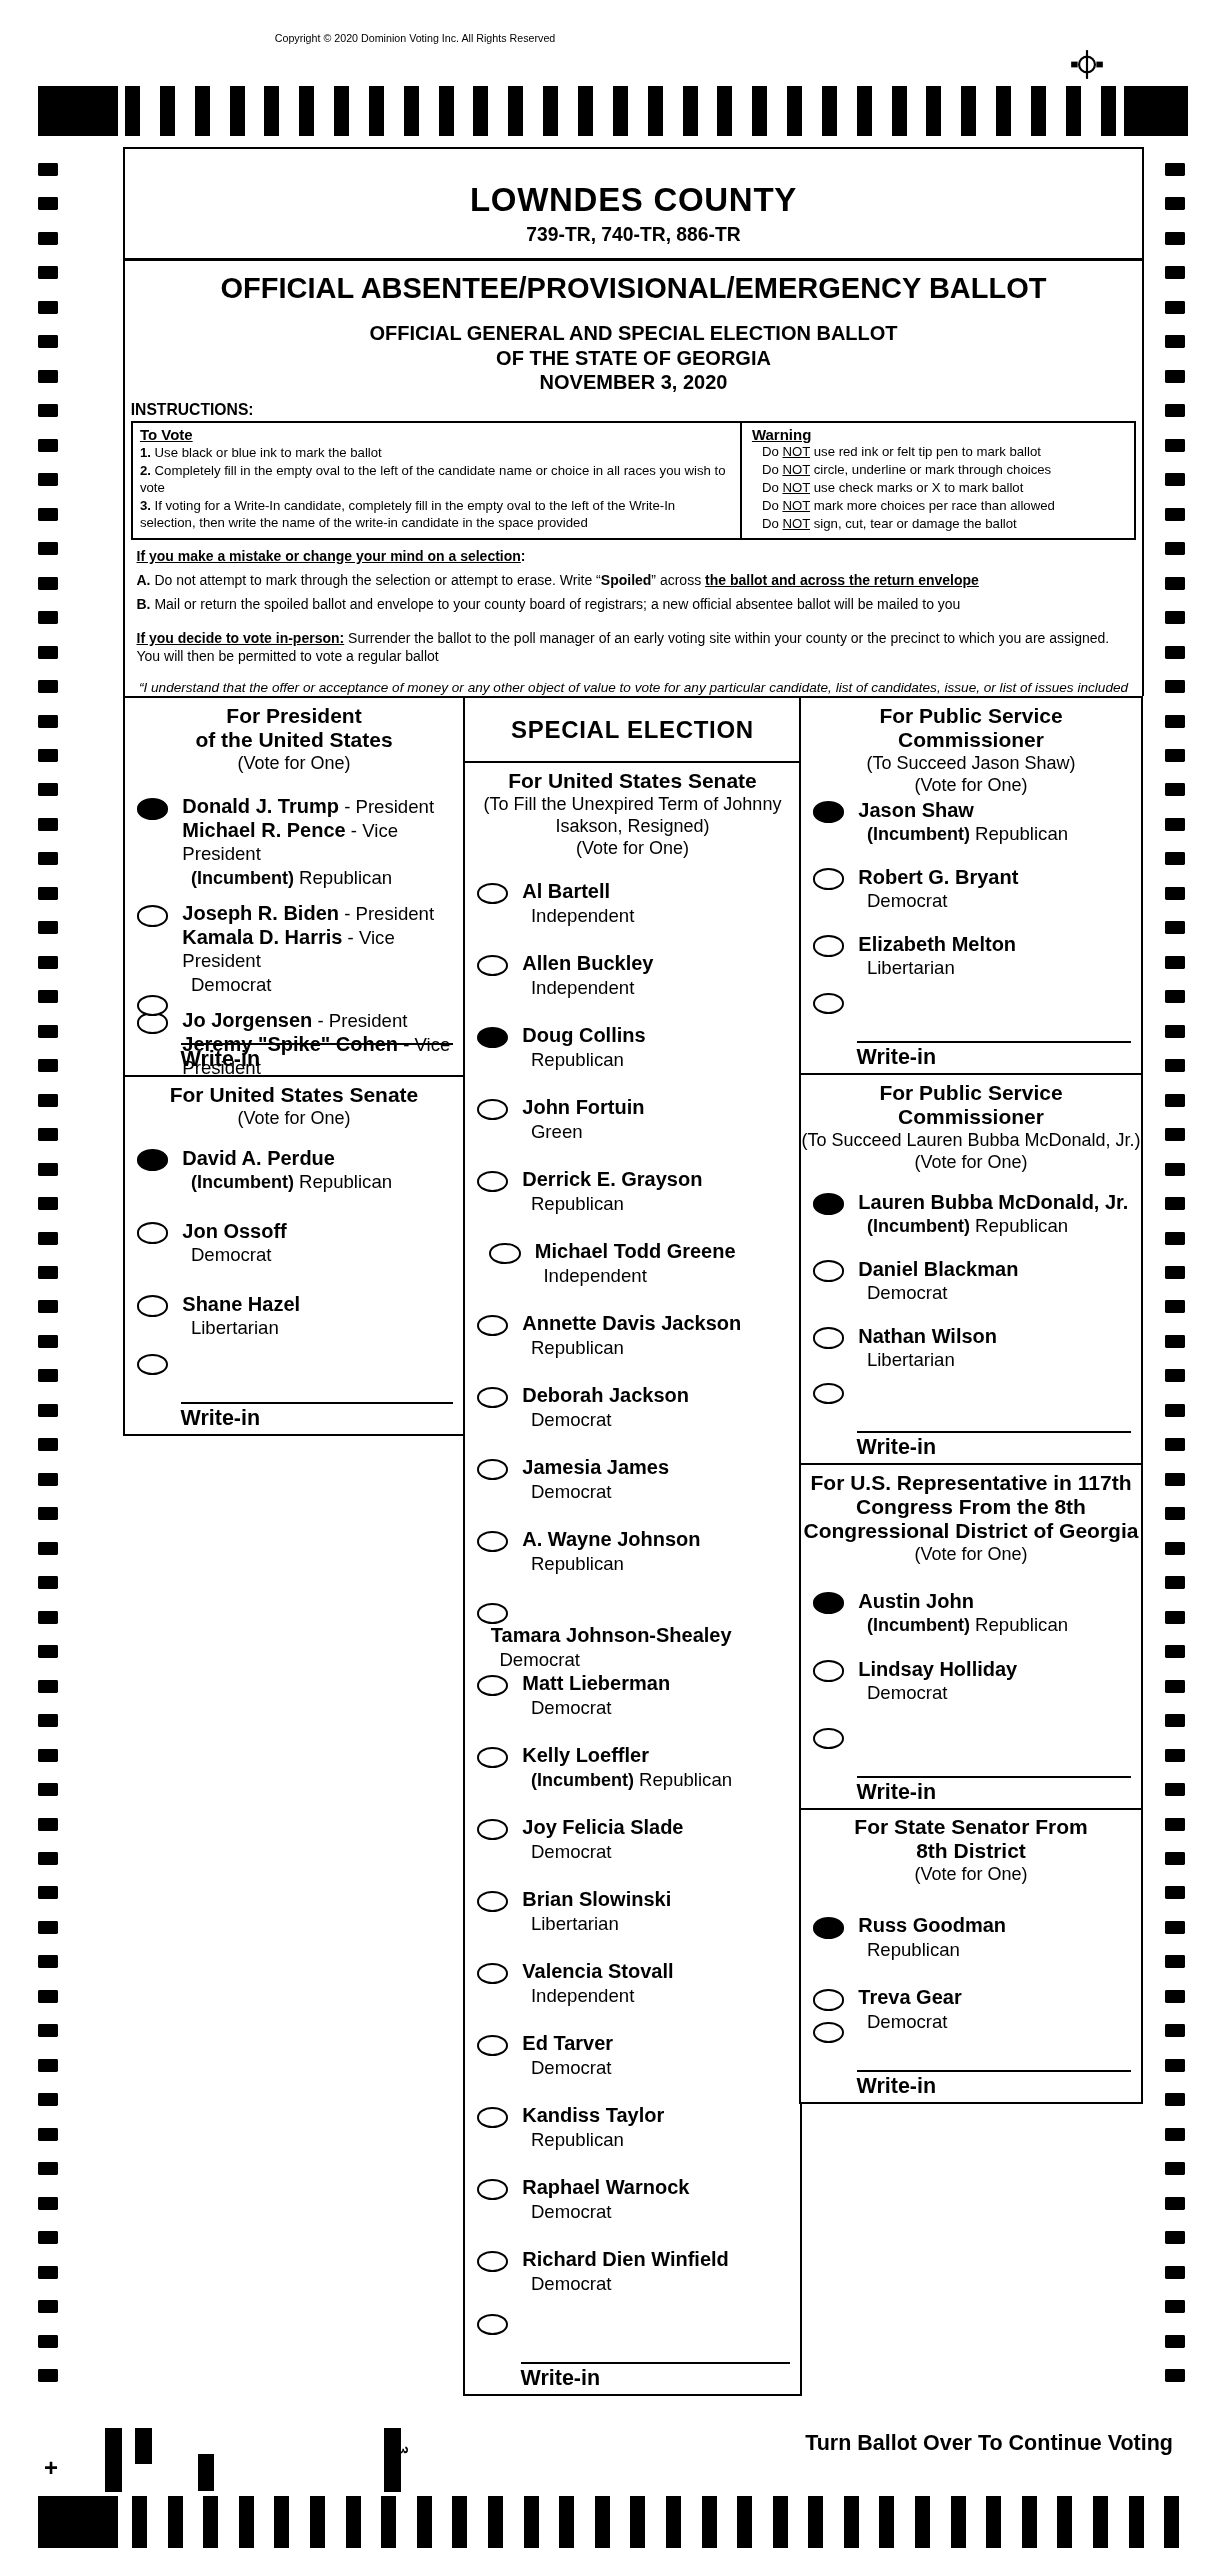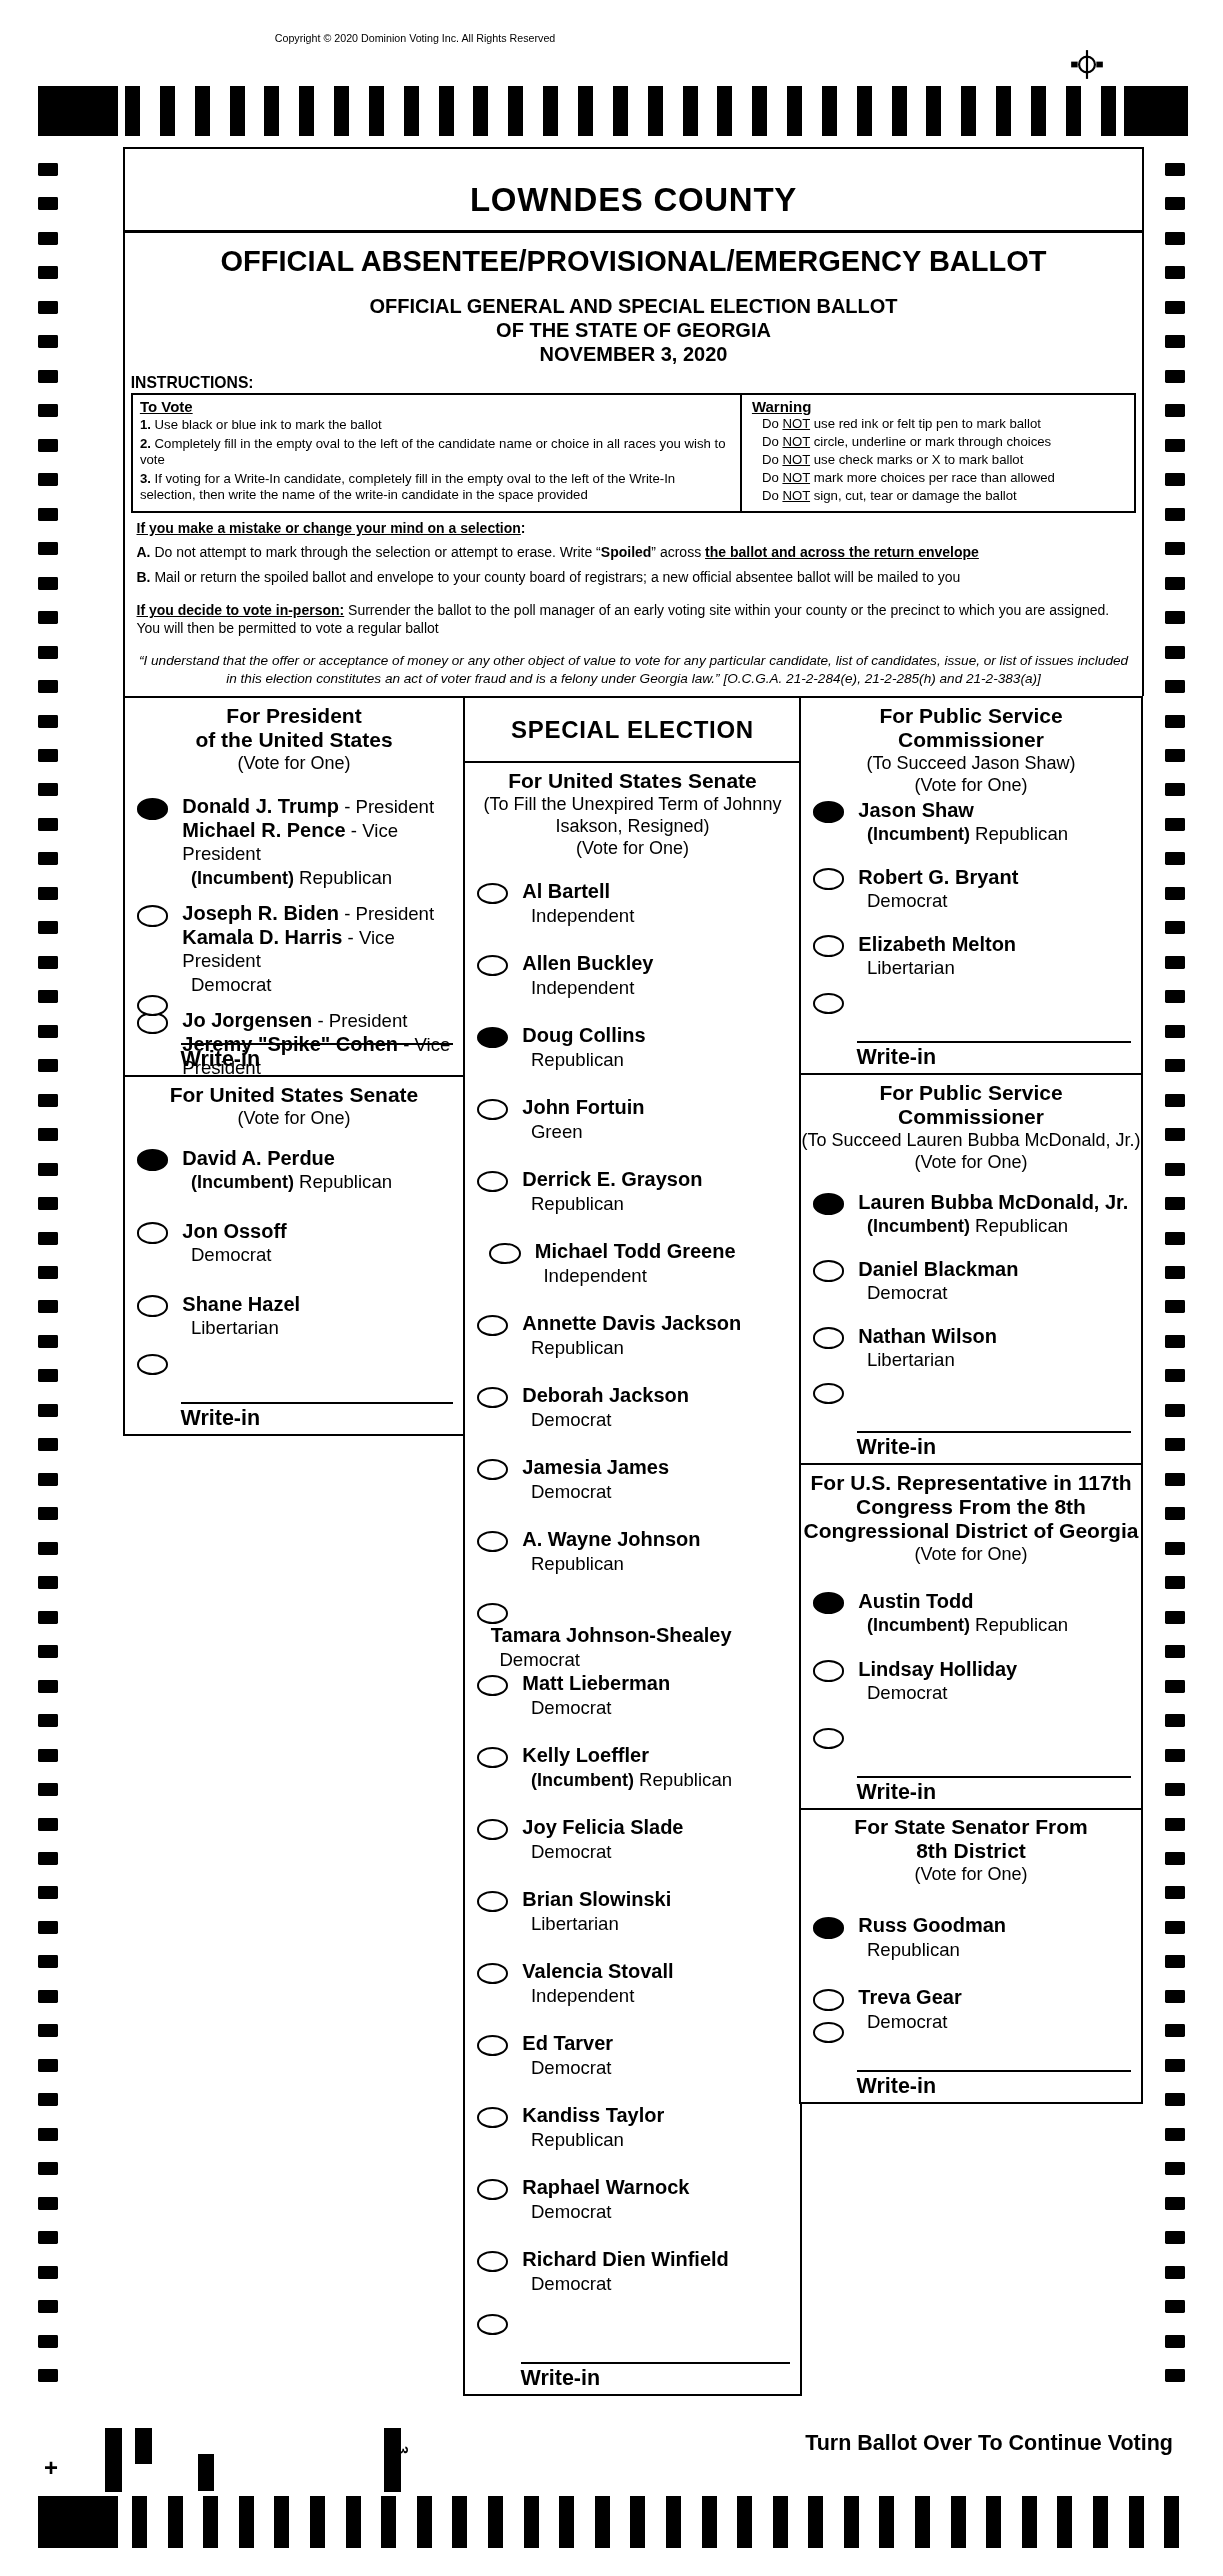--- a/index.html
+++ b/index.html
@@ -302,20 +302,21 @@
     <div></div>
     <div></div>
     <div></div>
     <div></div>
     <div></div>
   </div>
 
 <div class="outer">
   <div class="county-block">
     <div class="county">LOWNDES COUNTY</div>
+    <div class="precincts">739-TR, 740-TR, 886-TR</div>
   </div>
   <div class="title-block">
     <div class="ballot-type">OFFICIAL ABSENTEE/PROVISIONAL/EMERGENCY BALLOT</div>
     <div class="elect1">OFFICIAL GENERAL AND SPECIAL ELECTION BALLOT</div>
     <div class="elect2">OF THE STATE OF GEORGIA</div>
     <div class="elect3">NOVEMBER 3, 2020</div>
   </div>
   <div class="instr-label">INSTRUCTIONS:</div>
   <div class="instr-box">
     <div class="tovote">
@@ -647,21 +648,21 @@
       <div class="race" style="height: 347px;">
         <div class="race-head">
           <div class="rt">For U.S. Representative in 117th</div>
           <div class="rt">Congress From the 8th</div>
           <div class="rt">Congressional District of Georgia</div>
           <div class="rs">(Vote for One)</div>
         </div>
         <div class="cand" style="height: 68px; margin-top: 25px;">
           <div class="oval filled"></div>
           <div class="ctext">
-            <div class="cline"><b>Austin Todd</b></div>
+            <div class="cline"><b>Austin John</b></div>
             <div class="party"><b>(Incumbent)</b> Republican</div>
           </div>
         </div>
         <div class="cand" style="height: 68px;">
           <div class="oval"></div>
           <div class="ctext">
             <div class="cline"><b>Lindsay Holliday</b></div>
             <div class="party">Democrat</div>
           </div>
         </div>

